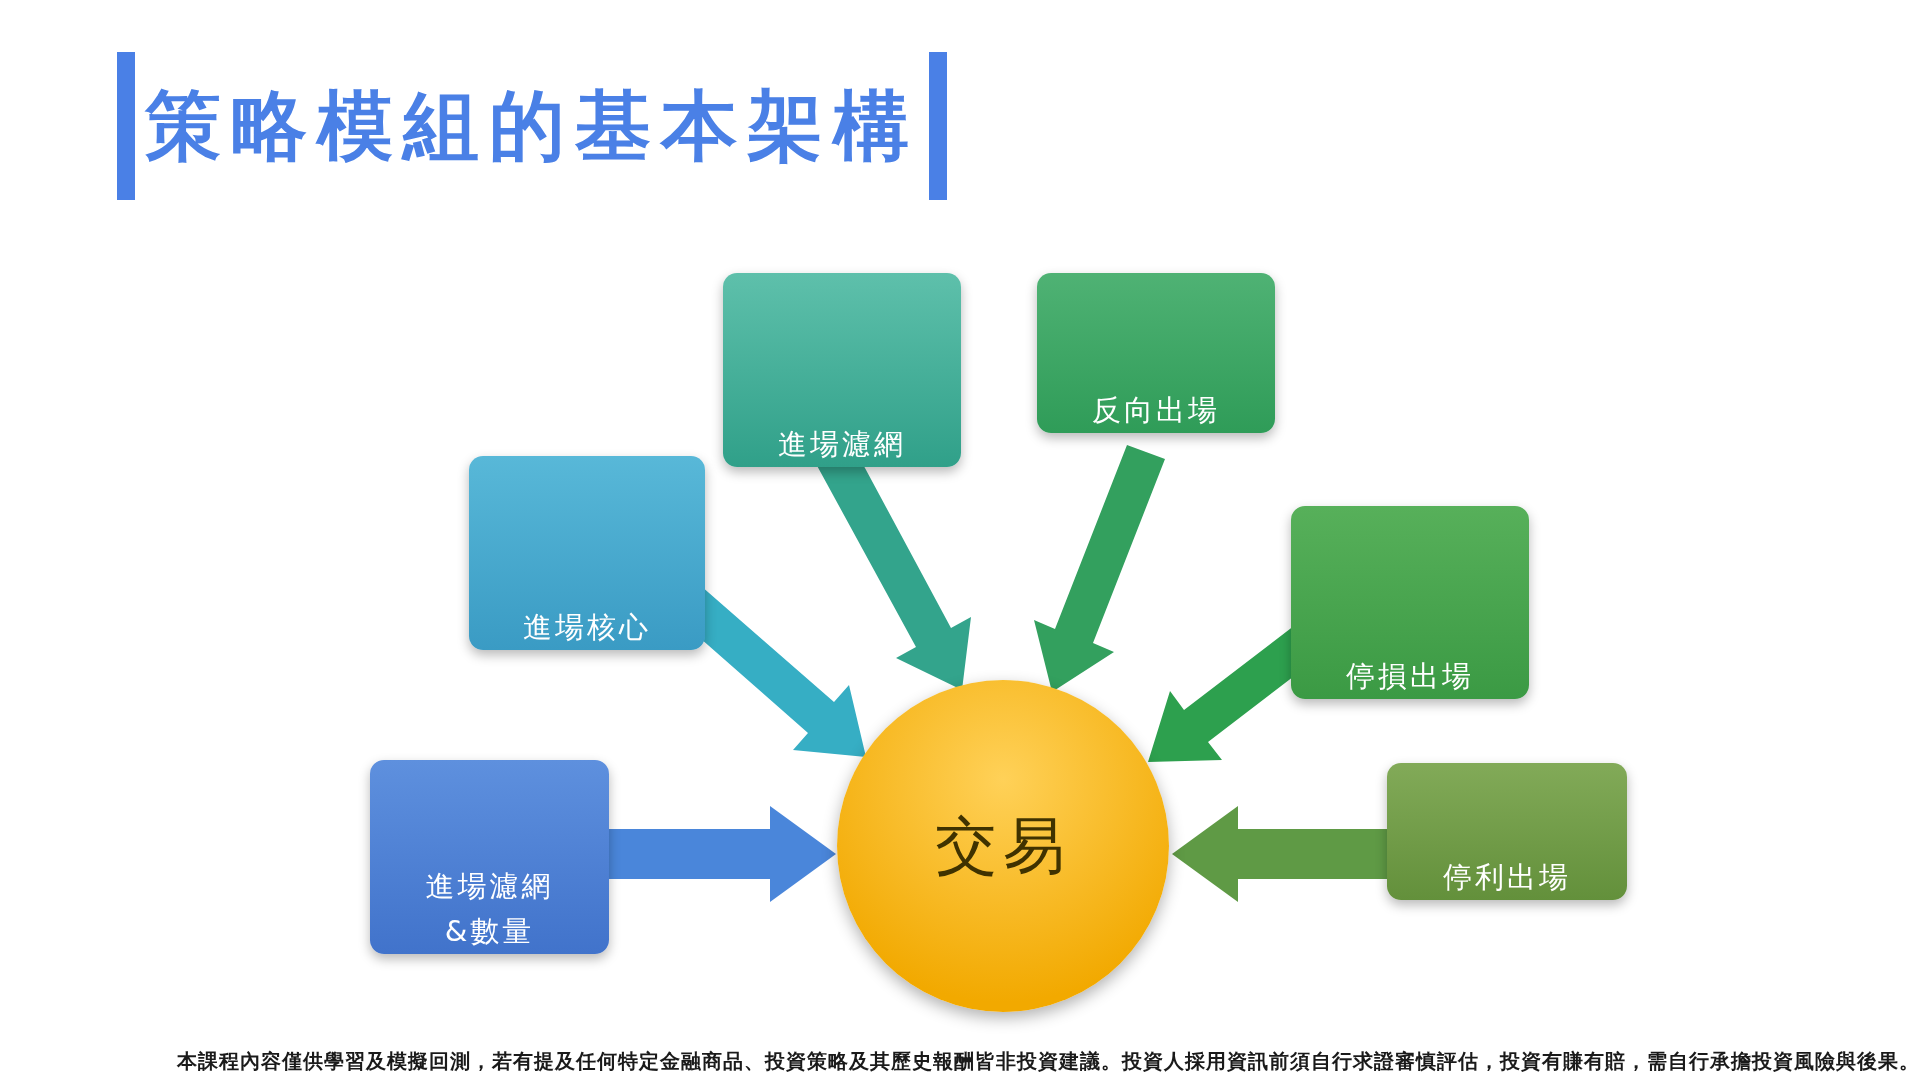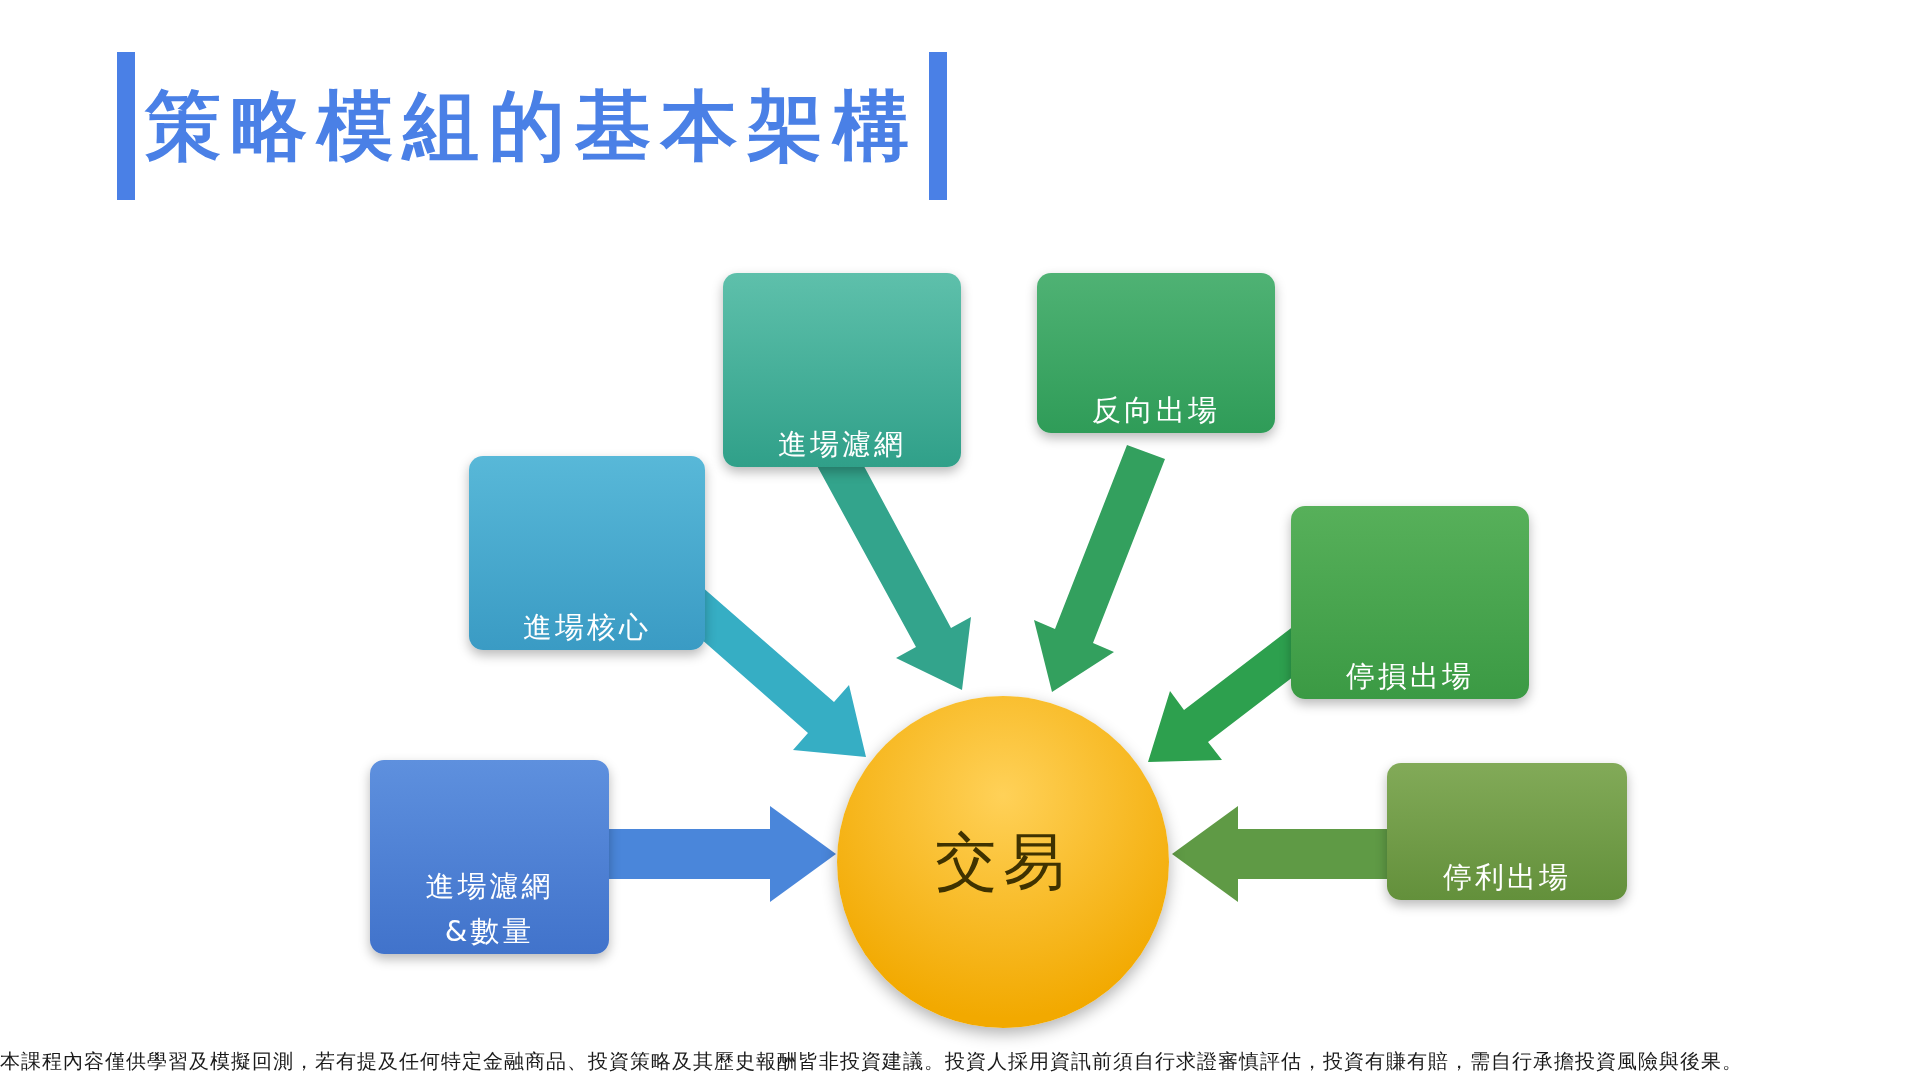--- a/index.html
+++ b/index.html
@@ -32,30 +32,30 @@
     text-align: center;
   }
   #node-0 { left: 723px;  top: 273px; width: 238px; height: 194px; }
   #node-1 { left: 1037px; top: 273px; width: 238px; height: 160px; }
   #node-2 { left: 469px;  top: 456px; width: 236px; height: 194px; }
   #node-3 { left: 1291px; top: 460px; width: 238px; height: 193px; }
   #node-4 { left: 370px;  top: 760px; width: 239px; height: 194px; }
   #node-5 { left: 1387px; top: 763px; width: 240px; height: 137px; }
 
   .center-circle {
-    position: absolute; left: 837px; top: 696px; width: 332px; height: 332px;
+    position: absolute; left: 837px; top: 680px; width: 332px; height: 332px;
     border-radius: 50%; z-index: 2;
     display: flex; flex-direction: column; align-items: center; justify-content: center;
     font-size: 62px; line-height: 1.8; letter-spacing: 6px;
     box-shadow: 0 6px 16px rgba(0,0,0,0.30);
   }
 
   .disclaimer {
     position: absolute; left: 0; top: 1048px; width: 1920px;
-    text-align: left; font-size: 20px; color: #1a1a1a; letter-spacing: 1px;
+    text-align: right; font-size: 20px; color: #1a1a1a; letter-spacing: 1px; font-weight: bold;
   }
 </style>
 </head>
 <body>
 
 <div class="slide">
 
   <header class="title-row">
     <span class="bar" style="background: rgb(74, 128, 230);"></span>
     <h1 class="title" style="color: rgb(74, 128, 230);">策略模組的基本架構</h1>

